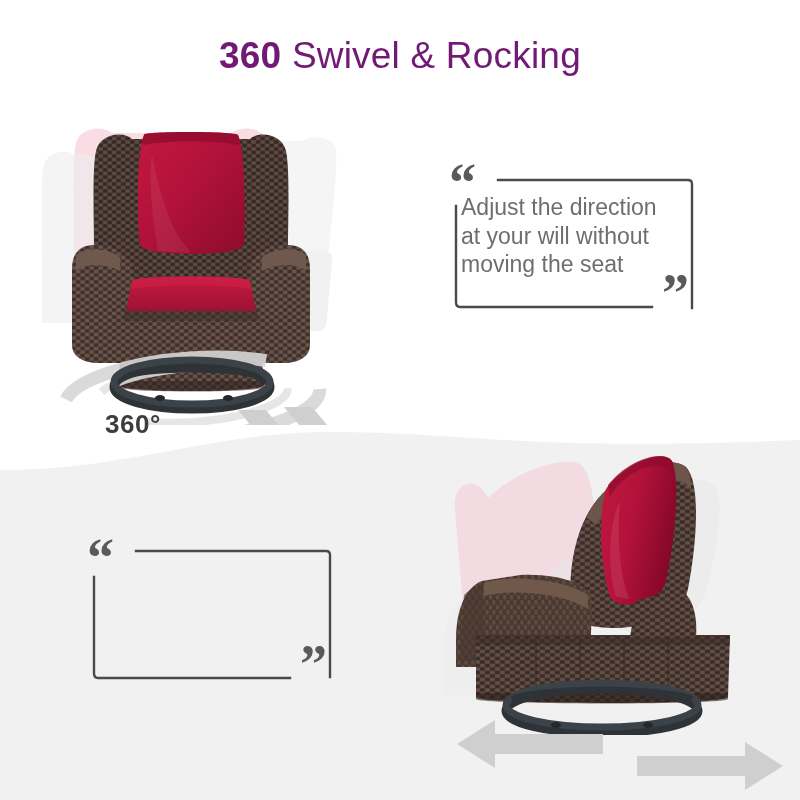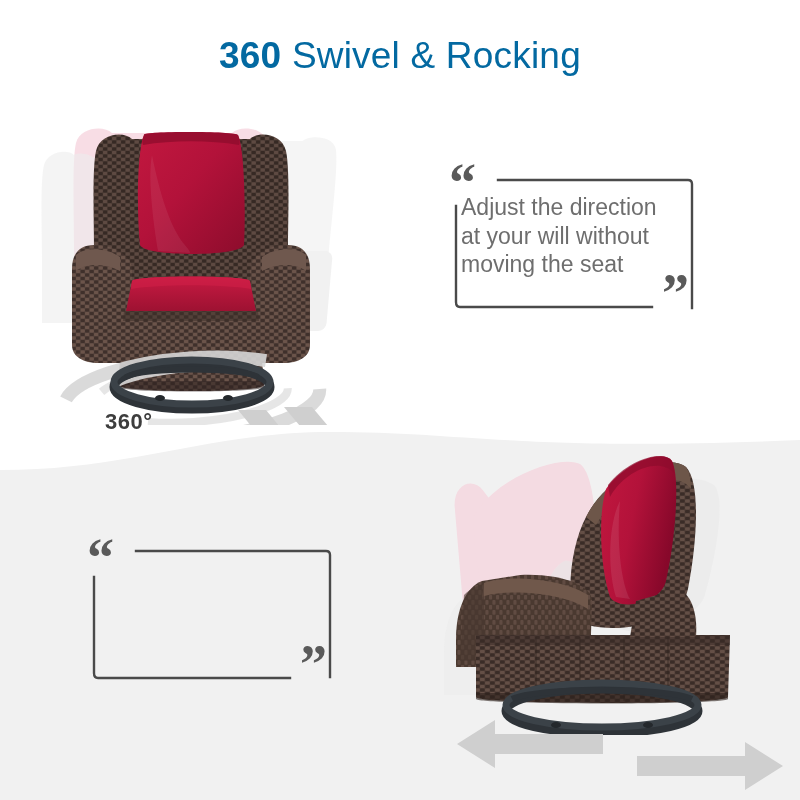--- a/index.html
+++ b/index.html
@@ -14,21 +14,21 @@
     background:#ffffff; overflow:hidden;
   }
 
   
   .bg-lower{ position:absolute; left:0; top:0; width:800px; height:800px; }
 
   
   .title{
     position:absolute; left:0; top:34px; width:800px;
     text-align:center; font-size:37px; line-height:44px;
-    color:#0369a1; letter-spacing:.2px; white-space:nowrap;
+    color:#701a75; letter-spacing:.2px; white-space:nowrap;
   }
   .title .num{ font-weight:700; }
   .title .rest{ font-weight:400; }
 
   
   .callout{ position:absolute; }
   .callout .frame{ position:absolute; left:0; top:0; }
   .callout .qtext{
     position:absolute; color:#6e6e6e; font-weight:300;
     font-size:23px; line-height:28.5px; white-space:pre-line;
@@ -50,21 +50,21 @@
   #callout-slide .qm-close{ left:222px; top:104px; }
 
   
   .art{ position:absolute; }
   #art-front{ left:40px; top:95px; width:330px; height:330px; }
   #art-side { left:440px; top:405px; width:360px; height:330px; }
 
   
   .label-360{
     position:absolute; left:105px; top:409px;
-    font-size:22px; font-weight:700; color:#3d3d3d;
+    font-size:26px; font-weight:700; color:#3d3d3d;
     letter-spacing:.5px; white-space:nowrap;
   }
 
   
   #slide-arrows{ position:absolute; left:455px; top:718px; width:330px; height:72px; }
 </style>
 </head>
 <body>
 
 <div id="stage">

